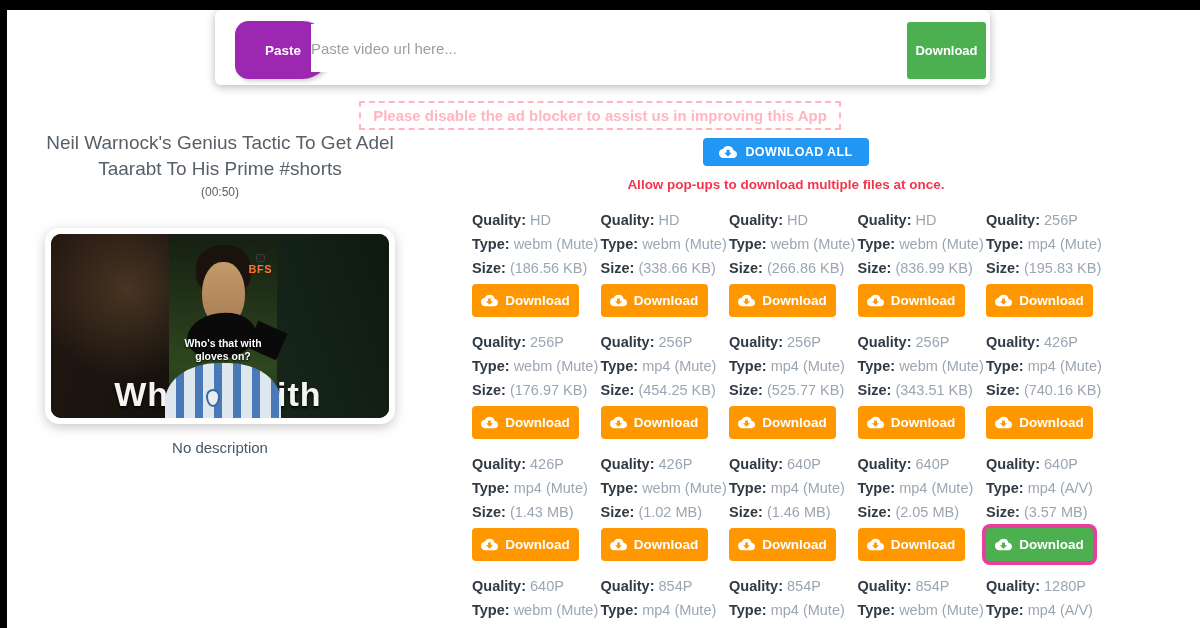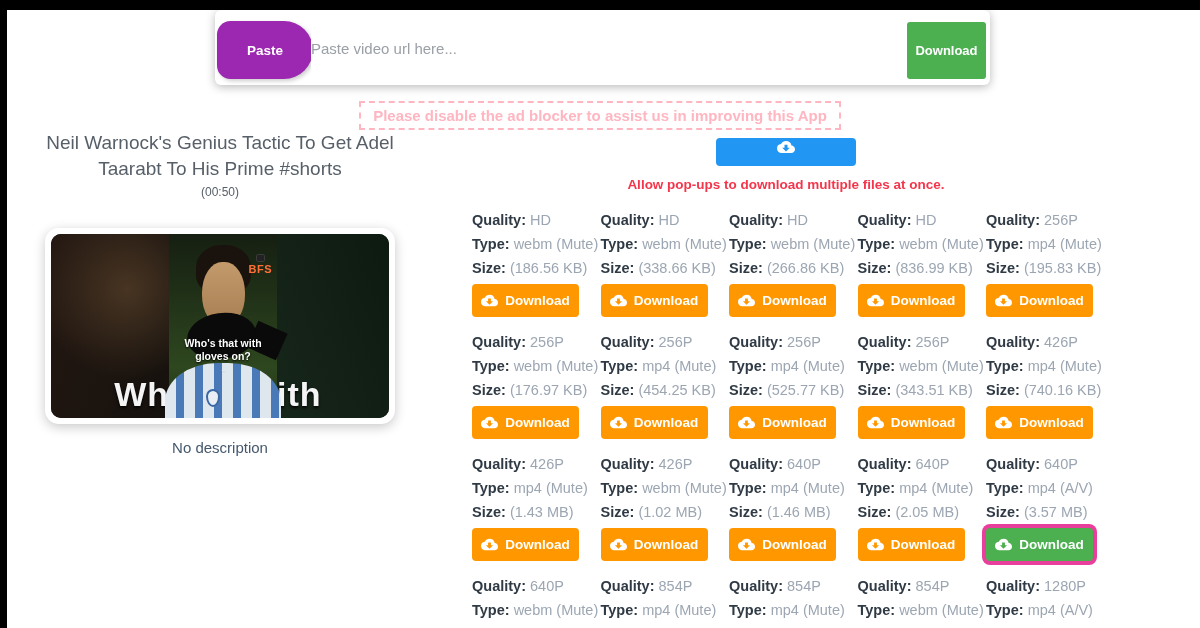--- a/index.html
+++ b/index.html
@@ -10,21 +10,21 @@
   *{margin:0;padding:0;box-sizing:border-box;}
   body{font-family:"Liberation Sans",sans-serif;background:#fff;}
   .page{position:relative;width:1200px;height:628px;background:#fff;overflow:hidden;}
 
   .edge-top{position:absolute;left:0;top:0;width:100%;height:10px;background:#000;}
   .edge-left{position:absolute;left:0;top:0;width:7px;height:100%;background:#000;}
 
   
   .searchbar{position:absolute;left:215px;top:10px;width:775px;height:75px;background:#fff;
     border-radius:6px;box-shadow:0 2px 10px rgba(0,0,0,.28);}
-  .paste-btn{position:absolute;left:2px;top:11px;width:96px;height:58px;background:var(--purple);
+  .paste-btn{position:absolute;left:20px;top:11px;width:96px;height:58px;background:var(--purple);
     border:none;border-radius:14px 30px 30px 14px;color:#fff;font-weight:bold;font-size:13.5px;
     cursor:pointer;box-shadow:2px 2px 4px rgba(0,0,0,.2);font-family:inherit;}
   .url-input{position:absolute;left:96px;top:14px;width:560px;height:48px;border:none;outline:none;
     font-size:15px;color:#444;font-family:inherit;}
   .url-input::placeholder{color:#9aa0a6;}
   .dl-top-btn{position:absolute;right:4px;top:12px;width:79px;height:57px;background:var(--green);
     border:none;border-radius:3px;color:#fff;font-weight:bold;font-size:13px;cursor:pointer;font-family:inherit;}
 
   
   .adblock-wrap{position:absolute;left:0;top:101px;width:1200px;text-align:center;}
@@ -67,21 +67,21 @@
   .bfs-logo{position:absolute;top:20px;right:5px;color:#ff7038;font-size:11px;font-weight:900;
     letter-spacing:.5px;text-align:center;}
   .bfs-logo .glyph{display:block;margin:0 auto 1px;width:9px;height:8px;border:1px solid #3a3a3a;
     border-radius:2px;background:#222;}
   .no-desc{position:absolute;left:30px;top:439px;width:380px;text-align:center;font-size:15px;color:var(--desc);}
 
   
   .dl-all-wrap{position:absolute;left:472px;top:138px;width:628px;text-align:center;}
   .dl-all-btn{display:inline-flex;align-items:center;gap:8px;height:28px;padding:0 16px;
     background:var(--blue);color:#fff;border:none;border-radius:4px;font-weight:bold;font-size:12.5px;
-    letter-spacing:.4px;cursor:pointer;font-family:inherit;flex-direction:column;}
+    letter-spacing:.4px;cursor:pointer;font-family:inherit;}
   .popup-note{position:absolute;left:472px;top:177px;width:628px;text-align:center;
     color:var(--note-red);font-weight:bold;font-size:13.5px;}
 
   .grid{position:absolute;left:472px;top:212px;display:grid;
     grid-template-columns:repeat(5,128.5px);grid-auto-rows:122px;}
   .cell{font-size:14.5px;color:var(--value);}
   .cell .line{margin-bottom:8px;line-height:16px;white-space:nowrap;}
   .cell .lbl{font-weight:bold;color:var(--label);}
   .dl-btn{display:flex;align-items:center;justify-content:center;gap:7px;width:107px;height:33px;
     margin-top:2px;background:var(--orange);border:none;border-radius:4px;color:#fff;font-weight:bold;

